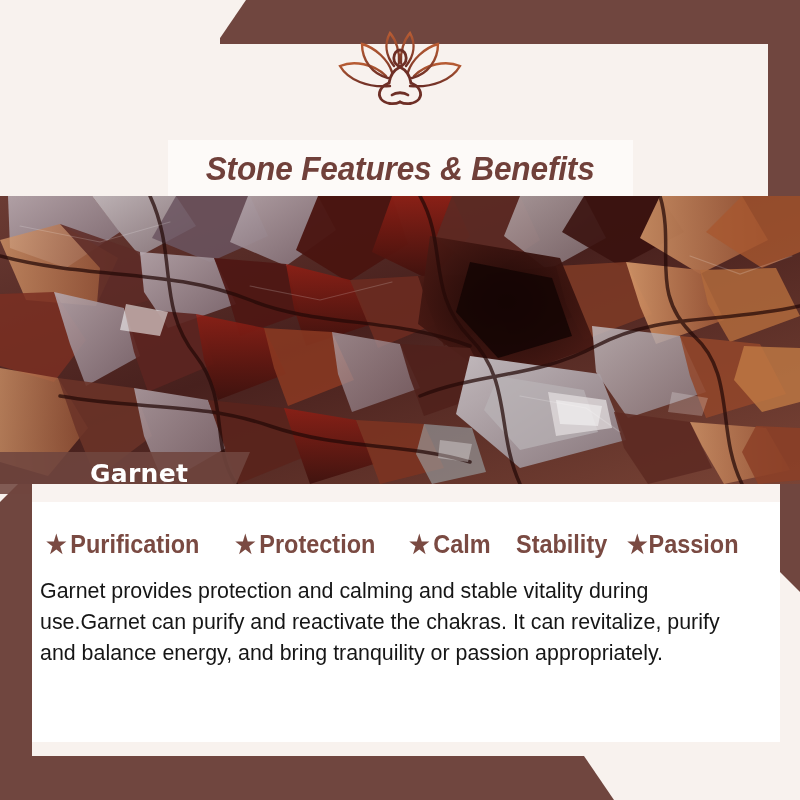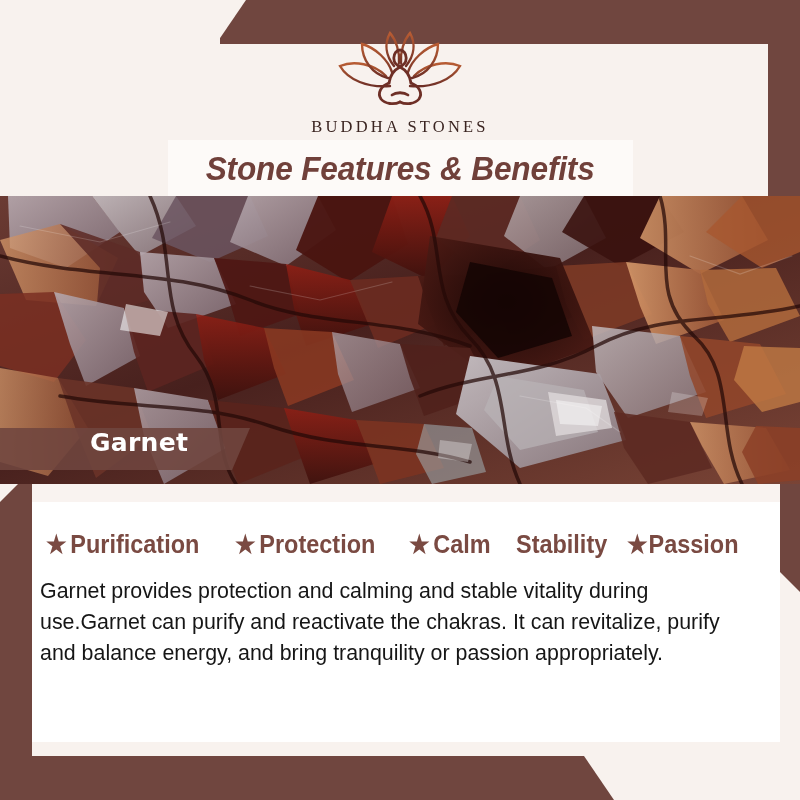--- a/index.html
+++ b/index.html
@@ -113,28 +113,28 @@
     position: absolute;
     top: 196px; left: 0;
     width: 800px; height: 288px;
     overflow: hidden;
     background: #5a2420;
   }
   .photo svg { display: block; width: 800px; height: 288px; }
 
   .stone-label {
     position: absolute;
-    top: 428px;
+    top: 452px;
     left: 0;
     height: 42px;
     width: 250px;
     background: rgba(112, 70, 63, 0.88);
     clip-path: polygon(0 0, 250px 0, 232px 42px, 0 42px);
     display: flex;
-    align-items: flex-start;
+    align-items: center;
   }
   .stone-label-text {
     color: #ffffff;
     font-size: 25px;
     font-weight: bold;
     margin-left: 90px;
     letter-spacing: 0.3px;
     font-family: "DejaVu Sans", sans-serif;
   }
 
@@ -240,21 +240,20 @@
           <path d="M68 37 C62 40 58 46 57 53"></path>
           <path d="M68 37 C74 40 78 46 79 53"></path>
 
           <path d="M57 53 C49 56 45 63 49 69 C53 74 62 75 68 72"></path>
           <path d="M79 53 C87 56 91 63 87 69 C83 74 74 75 68 72"></path>
 
           <path d="M60 65 C64 62 72 62 76 65"></path>
         </g>
       </svg>
     </span>
-    <div class="logo-text">BUDDHA STONES</div>
   </div>
 
   <div class="title-band">
     <div class="title-text">Stone Features &amp; Benefits</div>
   </div>
 
   <div class="photo">
     <svg viewBox="0 0 800 288" xmlns="http://www.w3.org/2000/svg" preserveAspectRatio="none" aria-hidden="true">
       <defs>
         <linearGradient id="bgG" x1="0" y1="0" x2="1" y2="1">

